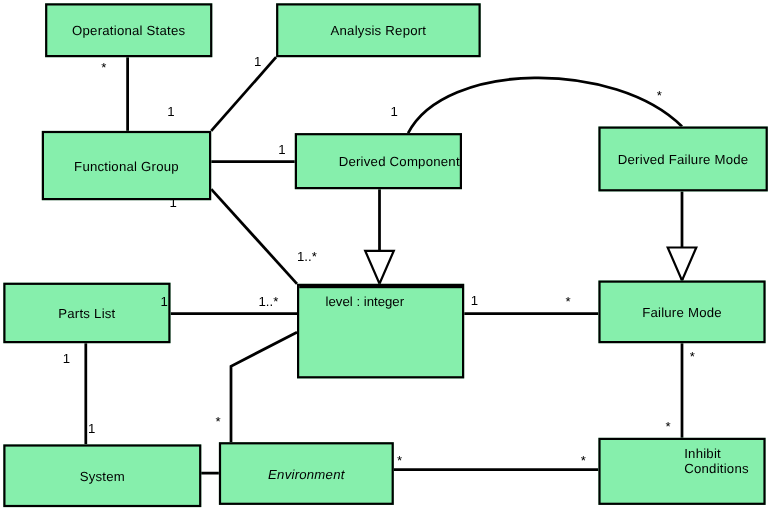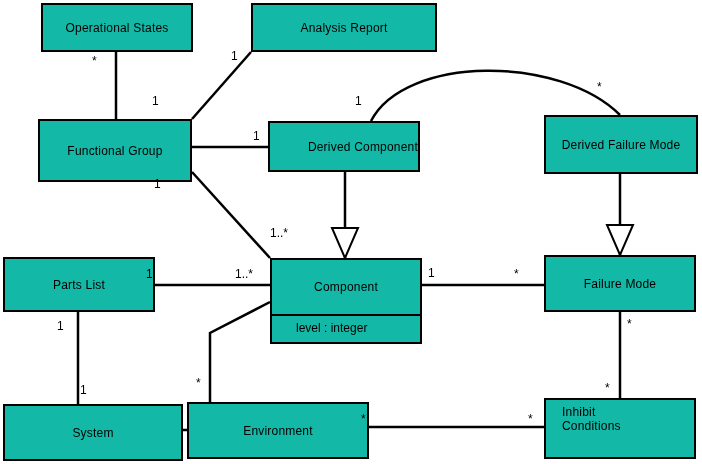--- a/index.html
+++ b/index.html
@@ -20,41 +20,42 @@
     left: 0;
     top: 0;
     width: 702px;
     height: 464px;
     pointer-events: none;
   }
   .uml-class {
     position: absolute;
     box-sizing: border-box;
     border: 2px solid #000000;
-    background: #14b8a6;
+    background: #86efac;
     display: flex;
     flex-direction: column;
   }
   .uml-name-compartment {
     flex: 1 1 auto;
     display: flex;
     align-items: center;
     justify-content: center;
     font-size: 12px;
     color: #000000;
     letter-spacing: 0.2px;
     white-space: pre;
     text-align: center;
   }
   .uml-name-compartment.align-left {
     justify-content: flex-start;
     align-items: flex-start;
-    padding: 5px 0 0 16px;
+    padding: 5px 0 0 32px;
     text-align: left;
     line-height: 14px;
+    margin-left: 44px;
   }
   .uml-attr-compartment {
     flex: 0 0 auto;
     border-top: 2px solid #000000;
     font-size: 12px;
     color: #000000;
     padding: 5px 0 6px 24px;
     white-space: pre;
     height: 28px;
     box-sizing: border-box;
@@ -109,30 +110,29 @@
       <div class="uml-class" style="left: 268px; top: 121px; width: 152px; height: 51px; align-items: flex-end;">
         <div class="uml-name-compartment">Derived Component</div>
       </div>
       <div class="uml-class" style="left: 544px; top: 115px; width: 154px; height: 59px;">
         <div class="uml-name-compartment">Derived Failure Mode</div>
       </div>
       <div class="uml-class" style="left: 3px; top: 257px; width: 152px; height: 55px;">
         <div class="uml-name-compartment">Parts List</div>
       </div>
       <div class="uml-class" style="left: 270px; top: 258px; width: 152px; height: 86px;">
-        <div class="uml-name-compartment">Component</div>
         <div class="uml-attr-compartment">level : integer</div>
       </div>
       <div class="uml-class" style="left: 544px; top: 255px; width: 152px; height: 57px;">
         <div class="uml-name-compartment">Failure Mode</div>
       </div>
       <div class="uml-class" style="left: 3px; top: 404px; width: 180px; height: 57px;">
         <div class="uml-name-compartment">System</div>
       </div>
-      <div class="uml-class" style="left: 187px; top: 402px; width: 182px; height: 57px;">
+      <div class="uml-class" style="left: 199px; top: 402px; width: 159px; height: 57px; font-style: italic;">
         <div class="uml-name-compartment">Environment</div>
       </div>
       <div class="uml-class" style="left: 544px; top: 398px; width: 152px; height: 61px;">
         <div class="uml-name-compartment align-left">Inhibit
 Conditions</div>
       </div>
     </div>
   <div id="mult-layer">
       <span class="mult-label" style="left: 92px; top: 55px;">*</span>
       <span class="mult-label" style="left: 231px; top: 50px;">1</span>

